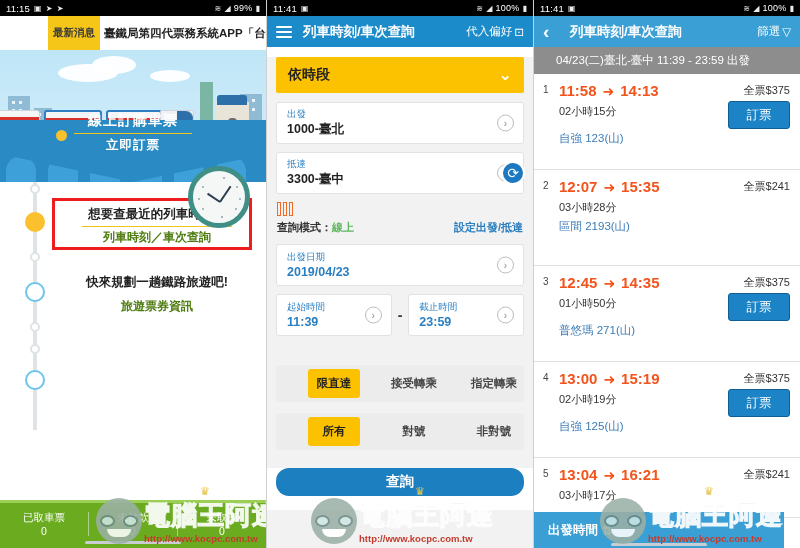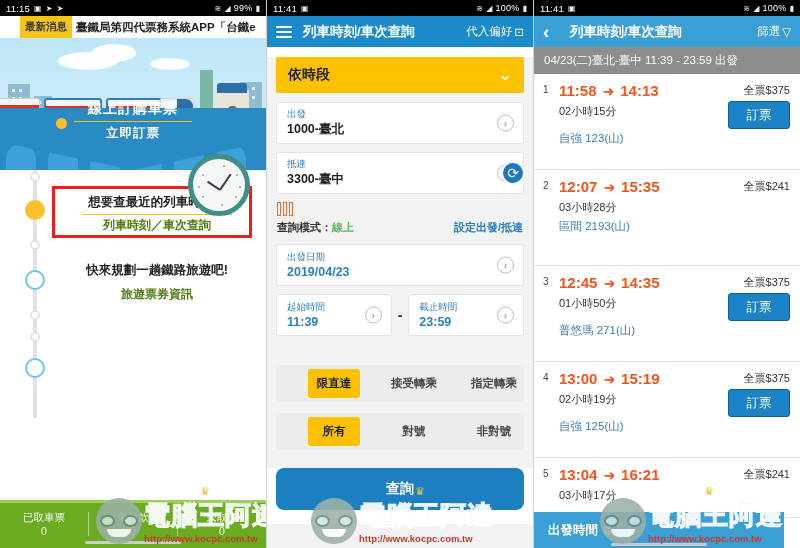--- a/index.html
+++ b/index.html
@@ -33,22 +33,22 @@
   }
   .appbar.sky { background: #3a9fd4; }
   .hamburger { width: 16px; display: flex; flex-direction: column; gap: 3px; margin-right: 11px; }
   .hamburger i { display: block; height: 2px; background: #fff; border-radius: 1px; }
   .backarrow { width: 16px; margin-right: 11px; font-size: 19px; line-height: 1; font-weight: bold; }
   .appbar-title { flex: 1; font-size: 13.5px; }
   .appbar-action { font-size: 11.5px; font-weight: normal; display: flex; align-items: center; gap: 2px; }
 
   
   .news {
-    height: 22px; background: #fff; display: flex; align-items: stretch;
-    padding-left: 20px; overflow: hidden;
+    height: 34px; background: #fff; display: flex; align-items: stretch;
+    padding-left: 48px; overflow: hidden;
   }
   .news-tag {
     background: #f5c518; color: #3a3a3a; font-size: 10.5px; font-weight: bold;
     display: flex; align-items: center; padding: 0 5px; white-space: nowrap;
   }
   .news-text {
     font-size: 11.5px; color: #222; display: flex; align-items: center;
     padding-left: 4px; white-space: nowrap; font-weight: bold;
   }
 
@@ -154,27 +154,27 @@
   .mode-row .m-r { color:#2a7fc1; }
   .time-row { display:flex; align-items:center; gap:6px; }
   .time-row .field { flex:1; margin-bottom:0; }
   .dash { font-weight:bold; color:#333; font-size:14px; }
   .segwrap { background:#ececec; border-radius:4px; padding:4px; display:flex; margin: 13px 9px 0; }
   .segwrap.second { margin-top: 11px; }
   .seg { flex:1; text-align:center; font-size:11.5px; padding:7px 0; border-radius:3px;
          color:#444; font-weight:bold;margin-left:28px; }
   .seg.active { background:#fcc200; color:#222; }
   .search-btn {
-    margin: 18px 9px 0; height:42px; background:#1c7fc0; color:#fff; border-radius:8px;
+    margin: 18px 9px 0; height:28px; background:#1c7fc0; color:#fff; border-radius:13px;
     display:flex; align-items:center; justify-content:center; font-size:14px; font-weight:bold;
   }
 
   
   .res-head { background:#8d8d8d; color:#fff; height:27px; display:flex; align-items:center;
-              padding:0 10px; font-size:11.5px; }
+              padding:0 22px; font-size:11.5px; }
   .res-row { border-bottom:1px solid #e0e0e0; padding:8px 10px 8px 9px; position:relative; height:96px; }
   .r-idx { position:absolute; left:9px; top:10px; font-size:10px; color:#444; }
   .r-times { margin-left:16px; font-size:15px; color:#f2541b; font-weight:bold; display:flex; align-items:center; gap:6px; }
   .r-arrow { font-size:14px; }
   .r-dur { margin-left:16px; font-size:11px; color:#333; margin-top:5px; }
   .r-train { margin-left:16px; font-size:11.5px; color:#3a7cb8; margin-top:12px; }
   .r-price { position:absolute; right:10px; top:9px; font-size:11px; color:#333; }
   .book-btn { position:absolute; right:10px; top:27px; width:62px; height:28px;
               background:#1c84c6; border:1.5px solid #0f5f95; border-radius:3px;
               color:#fff; font-size:12.5px; display:flex; align-items:center; justify-content:center; }

